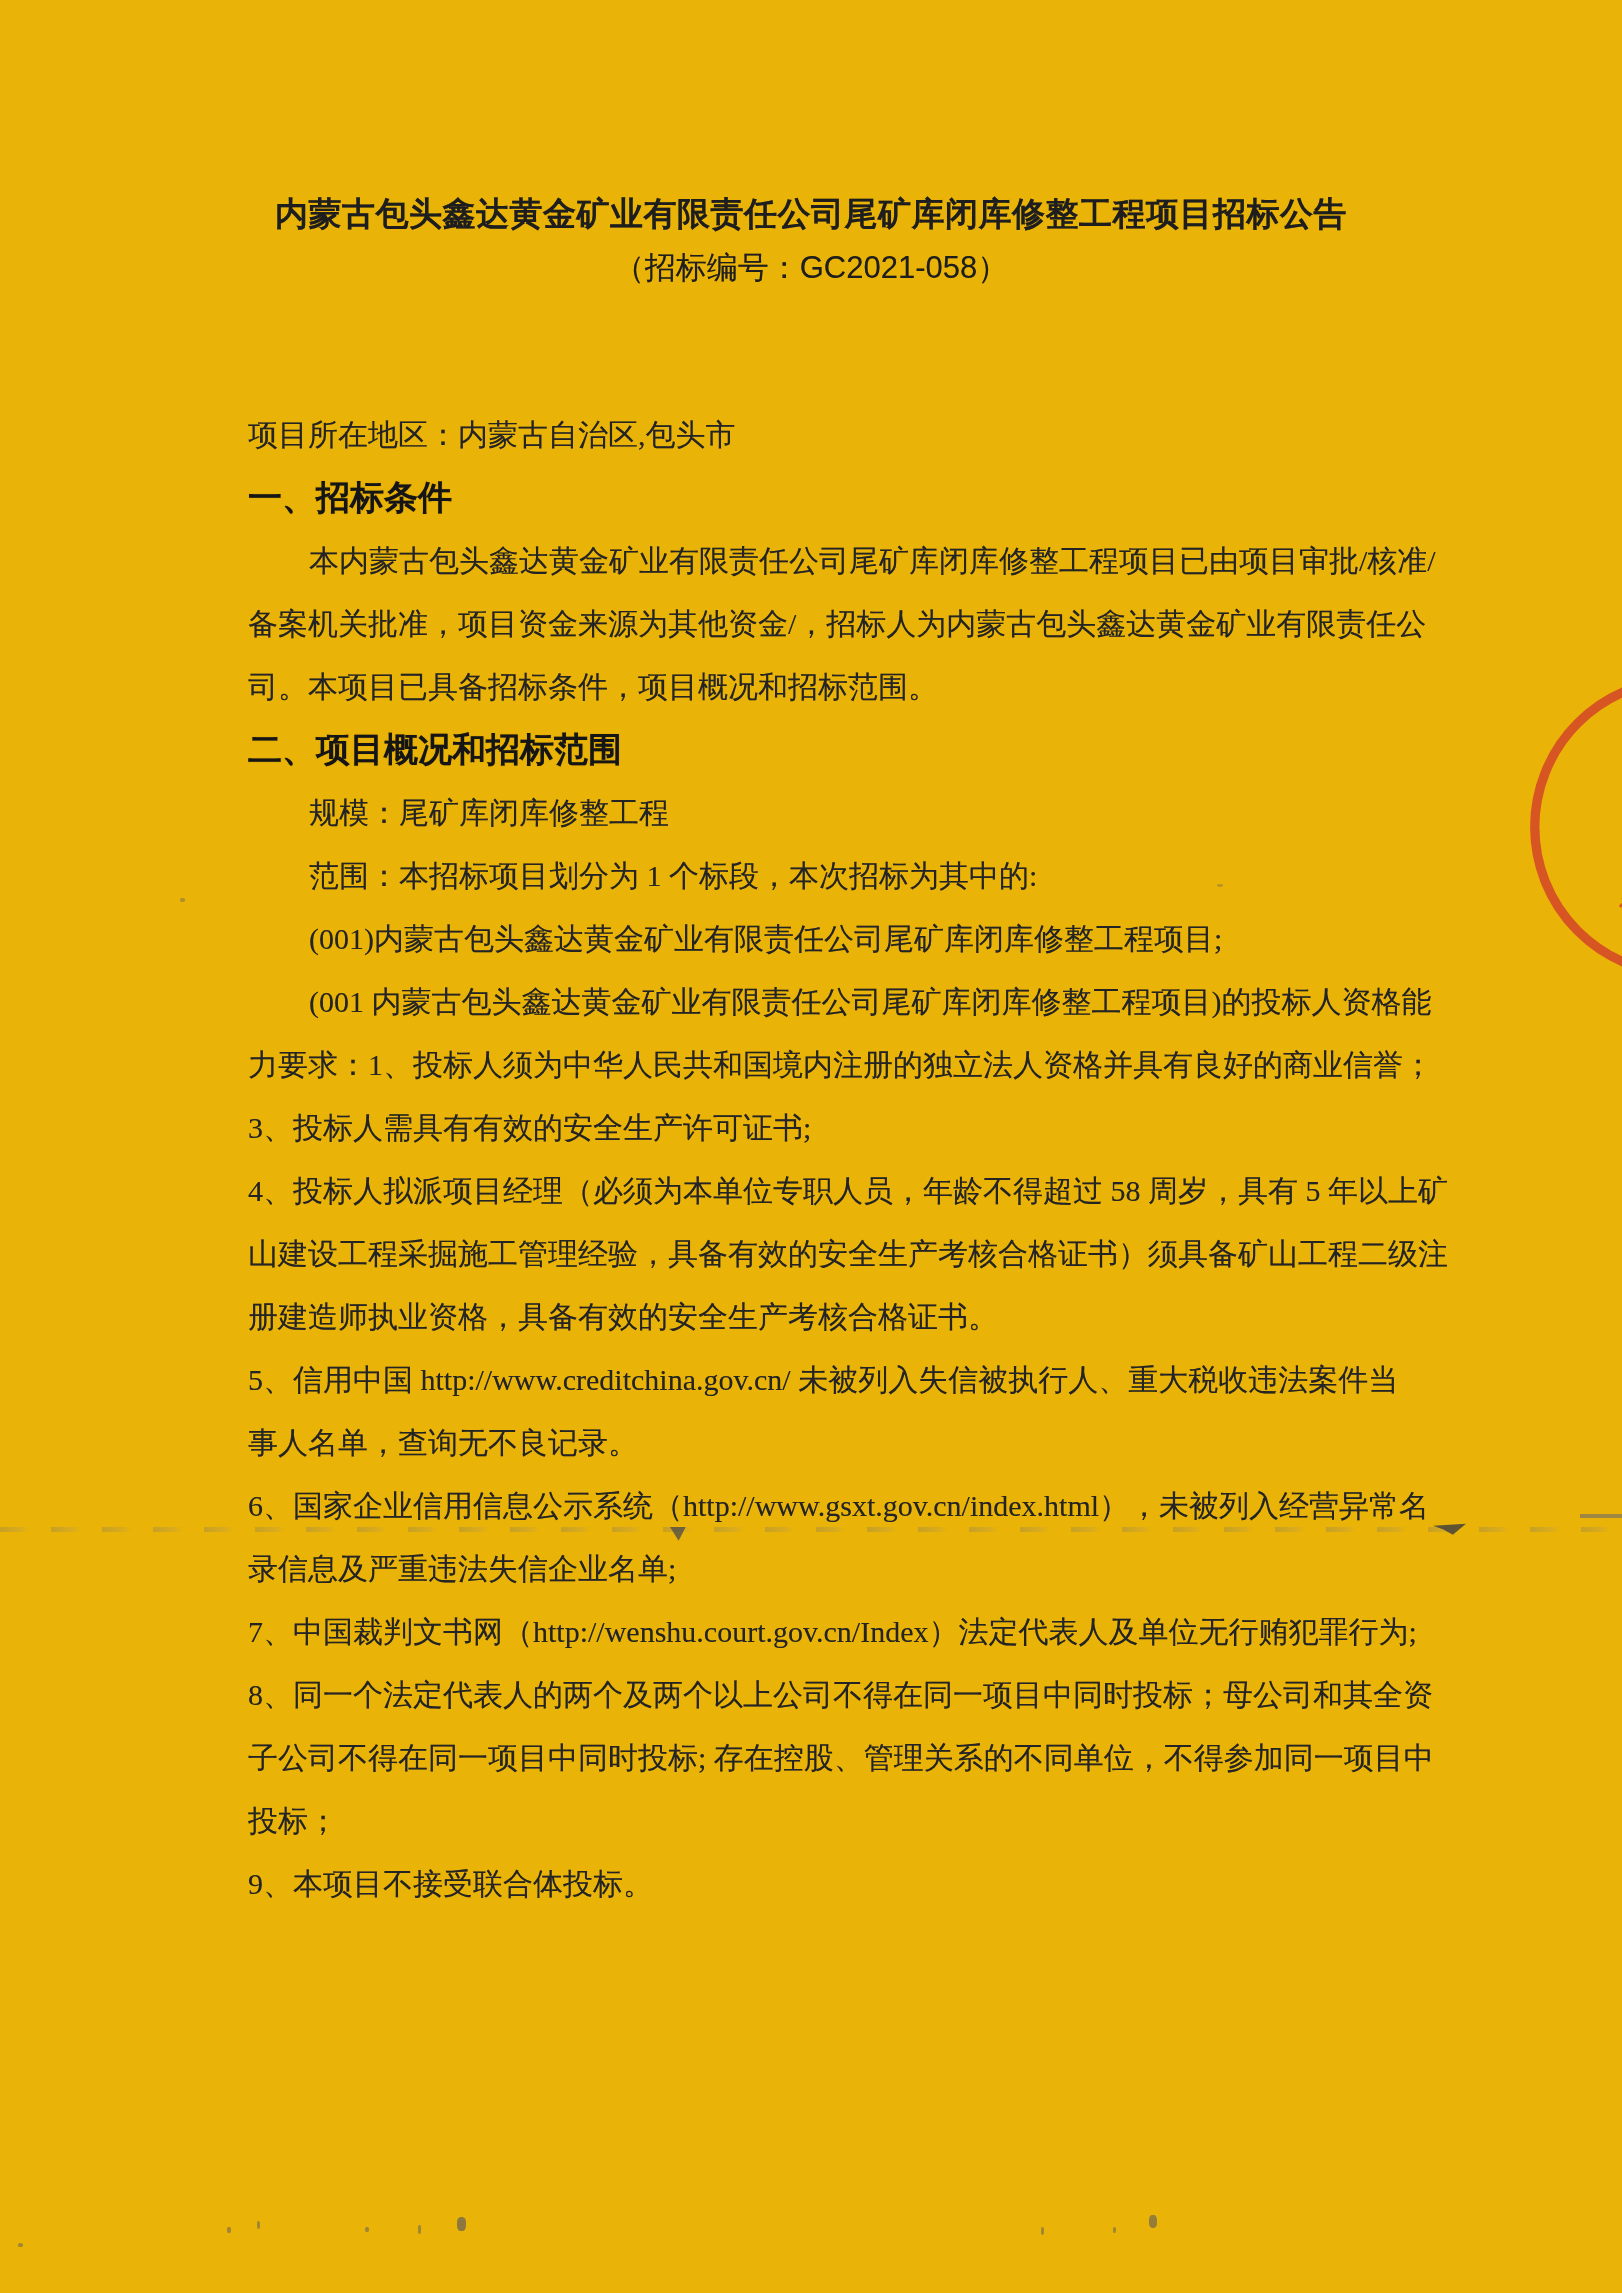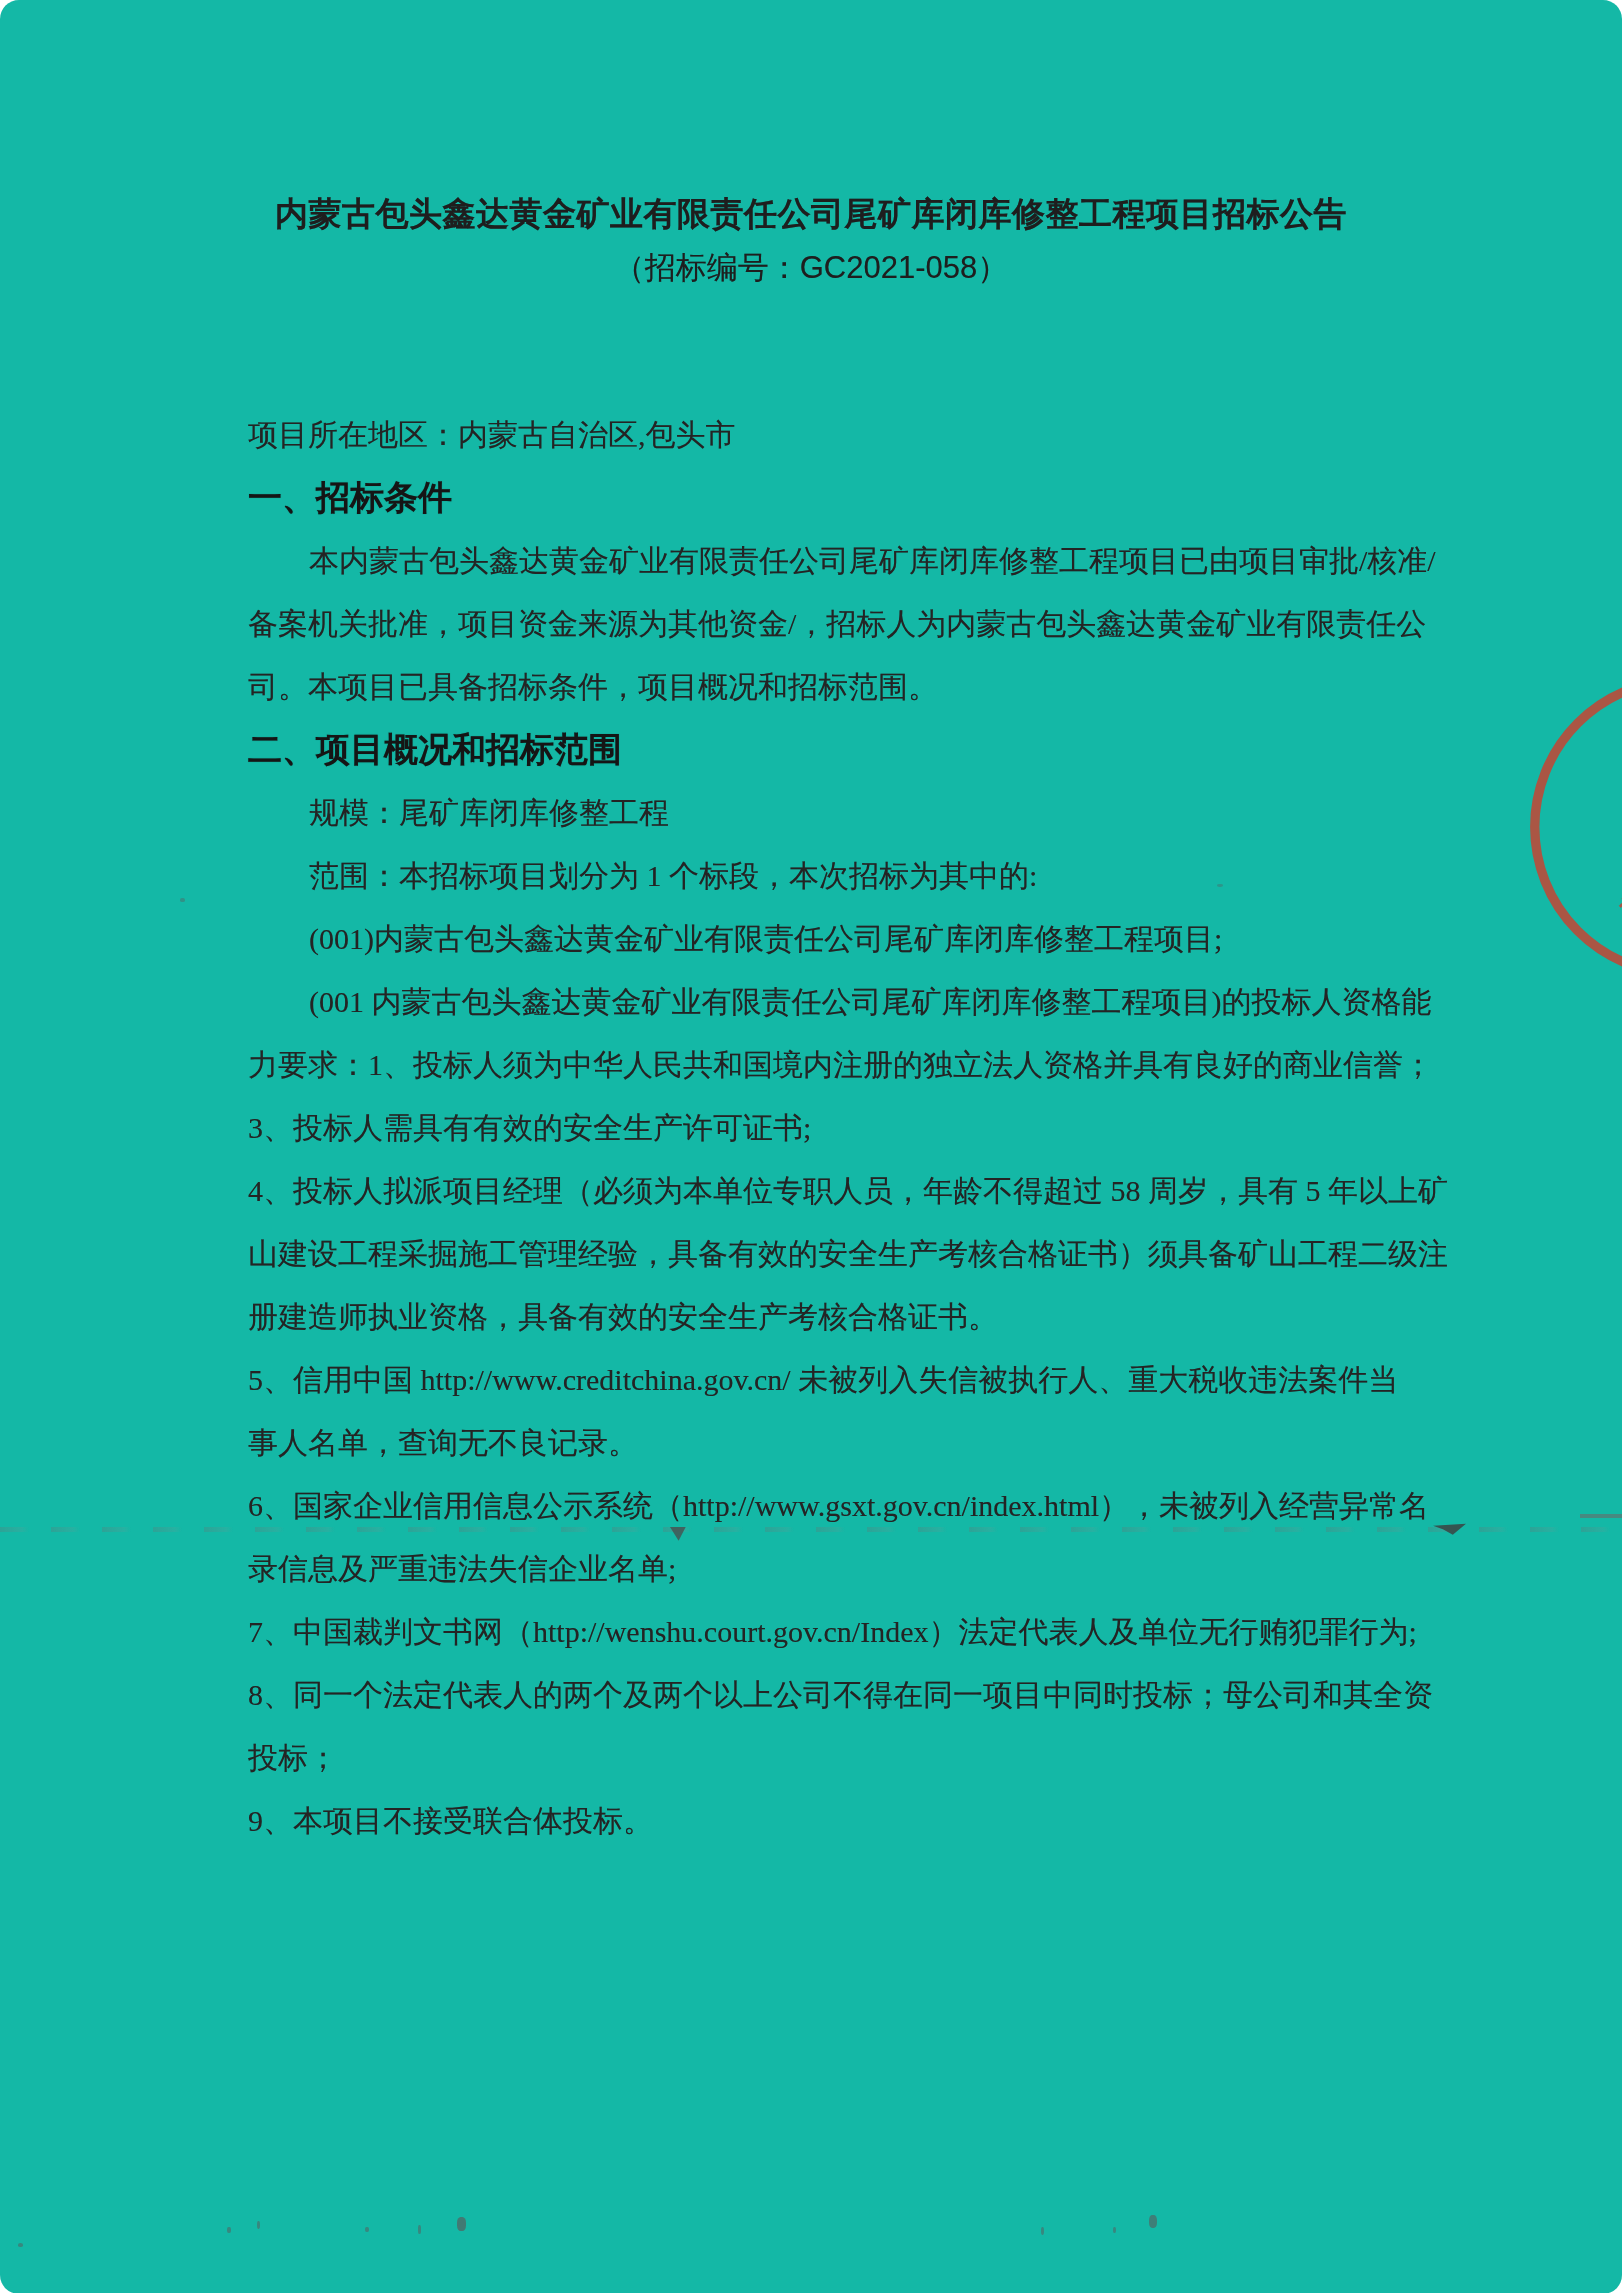--- a/index.html
+++ b/index.html
@@ -4,25 +4,24 @@
 <style>
   html, body {
     margin: 0;
     padding: 0;
     background: #ffffff;
   }
   .page {
     position: relative;
     width: 1622px;
     height: 2294px;
-    background: #14b8a6;
+    background: #eab308;
     overflow: hidden;
     font-family: "Liberation Serif", serif;
     color: #242424;
-    border-radius: 19px;
   }
   .doc-title {
     position: absolute;
     top: 192px;
     left: 0;
     width: 100%;
     text-align: center;
     font-family: "Liberation Sans", sans-serif;
     font-weight: bold;
     font-size: 33px;
@@ -151,20 +150,21 @@
       <div class="line body">3、投标人需具有有效的安全生产许可证书;</div>
       <div class="line body">4、投标人拟派项目经理（必须为本单位专职人员，年龄不得超过 58 周岁，具有 5 年以上矿</div>
       <div class="line body">山建设工程采掘施工管理经验，具备有效的安全生产考核合格证书）须具备矿山工程二级注</div>
       <div class="line body">册建造师执业资格，具备有效的安全生产考核合格证书。</div>
       <div class="line body">5、信用中国 http://www.creditchina.gov.cn/ 未被列入失信被执行人、重大税收违法案件当</div>
       <div class="line body">事人名单，查询无不良记录。</div>
       <div class="line body">6、国家企业信用信息公示系统（http://www.gsxt.gov.cn/index.html），未被列入经营异常名</div>
       <div class="line body">录信息及严重违法失信企业名单;</div>
       <div class="line body">7、中国裁判文书网（http://wenshu.court.gov.cn/Index）法定代表人及单位无行贿犯罪行为;</div>
       <div class="line body">8、同一个法定代表人的两个及两个以上公司不得在同一项目中同时投标；母公司和其全资</div>
+      <div class="line body">子公司不得在同一项目中同时投标; 存在控股、管理关系的不同单位，不得参加同一项目中</div>
       <div class="line body">投标；</div>
       <div class="line body">9、本项目不接受联合体投标。</div>
     </div>
 
   <svg class="seal" viewBox="0 0 102 310" aria-hidden="true">
     <circle cx="163" cy="152" r="150" fill="none" stroke="#d23c2a" stroke-width="9.5" opacity="0.88"></circle>
     <defs>
       <path id="sealTextArc" d="M 107.9 254.1 A 116 116 0 0 0 107.9 49.9" fill="none"></path>
     </defs>
     <text font-size="35" font-family="Liberation Sans, sans-serif" font-weight="bold" fill="#cf3a28" opacity="0.85" letter-spacing="13">

